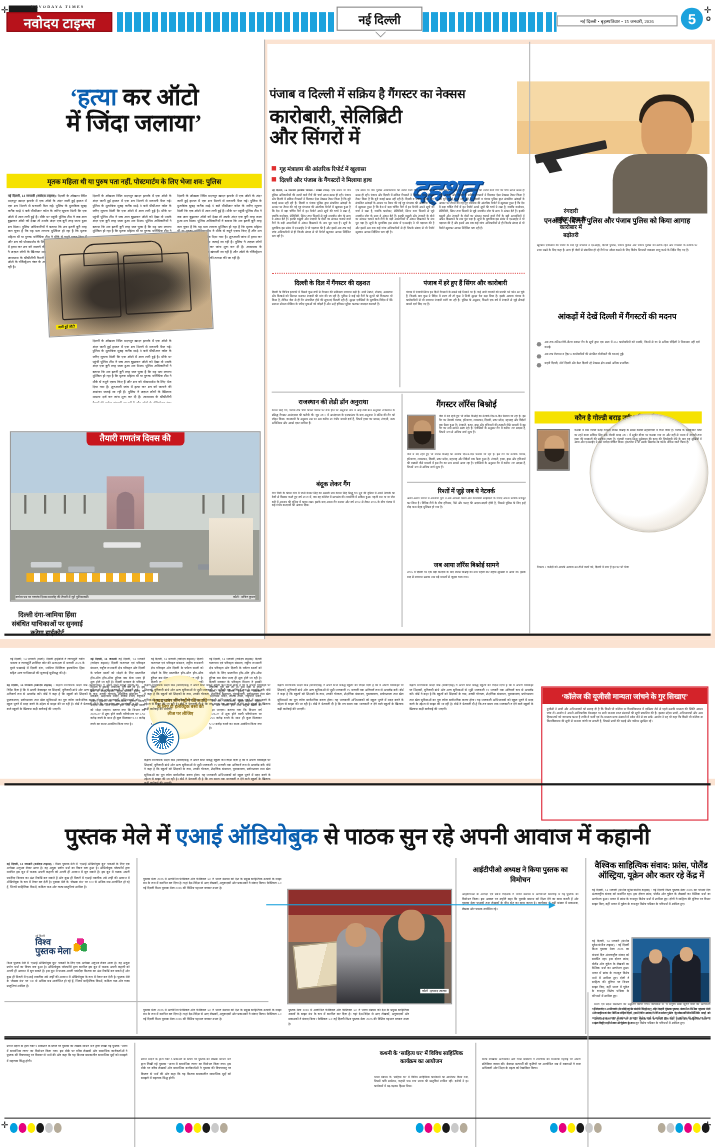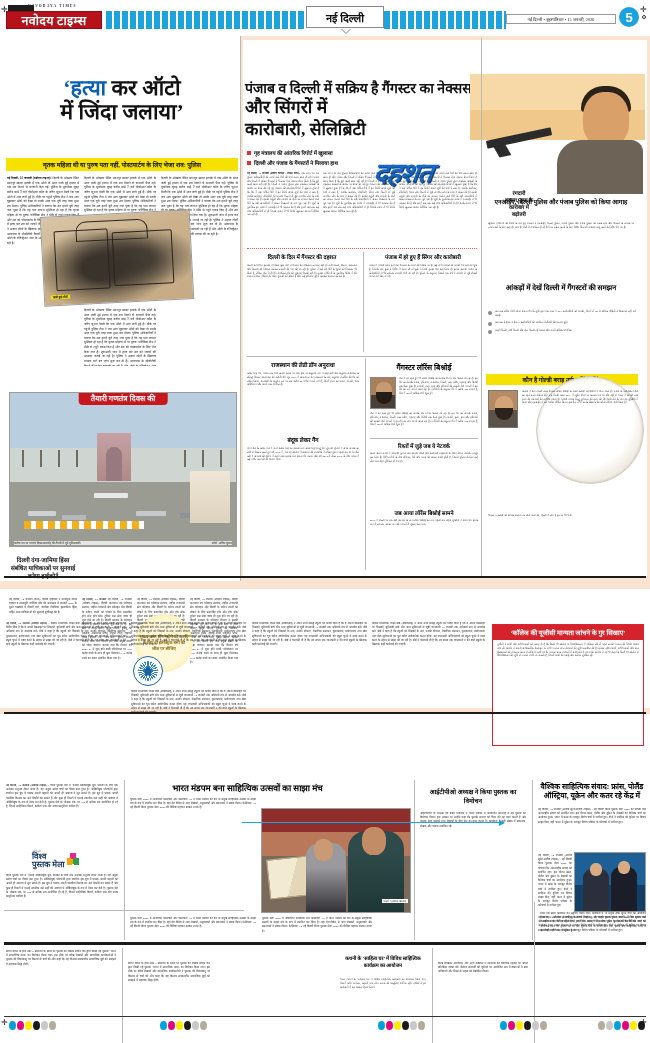--- a/index.html
+++ b/index.html
@@ -159,21 +159,21 @@
   }
   #photo-indiagate .photocap {
     position:absolute; left: 4px; bottom: 1px; right: 4px;
     font-size: 2.9px; color:#222; display:flex; justify-content:space-between;
     background: rgba(255,255,255,.75);
   }
   #center-head {
     position:absolute; left: 245px; top: 44px; width: 236px;
   }
   #center-head .kicker {
-    font-size: 14px; font-weight: bold; color:#111; white-space:nowrap; line-height: 1.25;
+    font-size: 11px; font-weight: bold; color:#111; white-space:nowrap; line-height: 1.25;
   }
   #center-head .big {
     font-size: 17.5px; font-weight: bold; color:#111; line-height:1.12; white-space:nowrap;
   }
   #dahshat {
     position:absolute; left: 374px; top: 117px;
     font-size: 27px; font-weight: bold; color: #1668c4;
     font-style: italic; letter-spacing: -1px;
     text-shadow: 1px 1px 0 #0a3f7d;
     transform: skewX(-8deg);
@@ -500,22 +500,22 @@
     <div class="txt-blur sm" style="position:absolute; left:190px; top:562px; width:48px; height:102px; overflow:hidden;">
       <span>नई दिल्ली, 14 जनवरी (नवोदय टाइम्स): दिल्ली यातायात एवं परिवहन संस्थान, राष्ट्रीय राजधानी क्षेत्र परिवहन और दिल्ली के पर्यटन स्थलों को जोड़ने के लिए प्रस्तावित हॉप-ऑन हॉप-ऑफ टूरिस्ट बस सेवा जल्द ही शुरू होने जा रही है। दिल्ली सरकार के परिवहन विभाग ने इसकी तैयारियां पूरी कर ली हैं। इस सेवा में लाल किला, कुतुब मीनार, हुमायूं का मकबरा, अक्षरधाम मंदिर, लोटस टेंपल, राष्ट्रपति भवन, इंडिया गेट, जंतर-मंतर, पुराना किला, चांदनी चौक और दिल्ली हाट जैसे प्रमुख स्थलों को जोड़ा जाएगा। बताया गया कि विभाग वर्ष 2026-27 में शुरू होने वाली परियोजना पर 3.59 करोड़ रुपये के साथ ही कुल मिलाकर 5.12 करोड़ रुपये का बजट आवंटित किया गया है।</span>
     </div>
 
     <div style="position:absolute; left:135px; top:578px; width:58px; height:58px; border-radius:50%; background:radial-gradient(circle,#fff8d8 0 55%, #fdf0b4 72%, rgba(253,240,180,0) 100%); display:flex; align-items:center; justify-content:center; text-align:center;">
       <span style="font-size:4.2px; font-weight:bold; color:#8a6b16; line-height:1.45; padding:0 4px;">सुखद खबर तीन महीने की अवधि के लिए दी इलेक्ट्रिक बसों की लीज पर लीजिए</span>
     </div>
 
     <div id="center-head">
       <div class="kicker">पंजाब व दिल्ली में सक्रिय है गैंगस्टर का नेक्सस</div>
+      <div class="big" style="margin-top:3px;">कारोबारी, सेलिब्रिटी</div>
       <div class="big">और सिंगरों में</div>
-      <div class="big" style="margin-top:3px;">कारोबारी, सेलिब्रिटी</div>
     </div>
     <div id="dahshat">दहशत</div>
 
     <div id="gangster-art">
       <div class="g-hair"></div>
       <div class="g-head"></div>
       <div class="g-body"></div>
       <div class="g-gun"></div>
     </div>
     <div id="art-cap">
@@ -576,21 +576,21 @@
     <div style="position:absolute; left:370px; top:406px; width:108px; text-align:center; font-size:5.6px; font-weight:bold;">रिश्तों में जुड़े जब ये नेटवर्क</div>
     <div class="txt-blur xs" style="position:absolute; left:370px; top:416px; width:108px; height:54px; overflow:hidden;">अलग-अलग राज्यों में अपराधी गुटों ने अब आपसी रिश्तों और कारोबारी साझेदारी के जरिए अपना नेटवर्क मजबूत कर लिया है। विभिन्न गैंगों के बीच हथियार, पैसे और पनाह की अदला-बदली होती है, जिससे पुलिस के लिए इन्हें तोड़ पाना बेहद मुश्किल हो गया है।</div>
     <div style="position:absolute; left:370px; top:473px; width:108px; text-align:center; font-size:5.6px; font-weight:bold;">जब आया लॉरेंस बिश्नोई सामने</div>
     <div class="txt-blur xs" style="position:absolute; left:370px; top:483px; width:108px; height:50px; overflow:hidden;">2016 में दिल्ली पर एक बड़ी वारदात के बाद लॉरेंस बिश्नोई का नाम पहली बार राष्ट्रीय सुर्खियों में आया था। इसके बाद से लगातार उसका नाम बड़े मामलों से जुड़ता चला गया।</div>
 
     <div class="rule-v" style="left:481px; top:2px; height:538px;"></div>
 
     <div style="position:absolute; left:486px; top:162px; width:150px; text-align:center; font-size:6.4px; font-weight:bold; line-height:1.3;">एनआईए, दिल्ली पुलिस और पंजाब पुलिस को किया आगाह</div>
     <div class="txt-blur xs" style="position:absolute; left:488px; top:186px; width:146px; height:58px; overflow:hidden;">खुफिया एजेंसियों की रिपोर्ट के बाद गृह मंत्रालय ने एनआईए, दिल्ली पुलिस, पंजाब पुलिस और पंजाब पुलिस को सतर्क रहने और गैंगस्टरों के नेटवर्क पर नजर रखने के लिए कहा है। साथ ही जेलों से संचालित हो रहे गैंगों पर नकेल कसने के लिए विशेष निगरानी व्यवस्था लागू करने के निर्देश दिए गए हैं।</div>
 
-    <div style="position:absolute; left:486px; top:248px; width:150px; text-align:center; font-size:7.2px; font-weight:bold; line-height:1.3;">आंकड़ों में देखें दिल्ली में गैंगस्टरों की समझन</div>
+    <div style="position:absolute; left:486px; top:248px; width:150px; text-align:center; font-size:7.2px; font-weight:bold; line-height:1.3;">आंकड़ों में देखें दिल्ली में गैंगस्टरों की मदनप</div>
 
     <div style="position:absolute; left:488px; top:274px; width:148px;">
       <div style="display:flex; gap:3px; margin-bottom:3px;">
         <span style="width:4px;height:4px;border-radius:50%;background:#888;flex:0 0 auto;margin-top:1px;"></span>
         <span class="txt-blur xs" style="flex:1;">अब तक लॉरेंस-गोगी-नीरज बवाना गैंग के सूत्रों द्वारा एक साल में 261 कारोबारियों को धमकी, जिनमें से 90 से अधिक पीड़ितों ने शिकायत नहीं दर्ज कराई।</span>
       </div>
       <div style="display:flex; gap:3px; margin-bottom:3px;">
         <span style="width:4px;height:4px;border-radius:50%;background:#888;flex:0 0 auto;margin-top:1px;"></span>
         <span class="txt-blur xs" style="flex:1;">अब तक तेजधार व हैदर 8 कारोबारियों की संगठित गोलीबारी की घटनाएं हुईं।</span>
       </div>
@@ -624,38 +624,40 @@
     <div class="txt-blur sm" style="position:absolute; left:252px; top:586px; width:115px; height:124px; overflow:hidden;">केंद्रीय माध्यमिक शिक्षा बोर्ड (सीबीएसई) ने अपने सभी संबद्ध स्कूलों को निर्देश दिया है कि वे अपनी वेबसाइट पर शिक्षकों, बुनियादी ढांचे और अन्य सुविधाओं से जुड़ी जानकारी 15 जनवरी तक अनिवार्य रूप से अपलोड करें। बोर्ड ने कहा है कि स्कूलों को शिक्षकों के नाम, उनकी योग्यता, शैक्षणिक संसाधन, पुस्तकालय, प्रयोगशाला तथा खेल सुविधाओं का पूरा ब्यौरा सार्वजनिक करना होगा। यह जानकारी अभिभावकों को स्कूल चुनने में मदद करने के उद्देश्य से साझा की जा रही है। बोर्ड ने चेतावनी दी है कि तय समय तक जानकारी न देने वाले स्कूलों के खिलाफ कड़ी कार्रवाई की जाएगी।</div>
     <div class="txt-blur sm" style="position:absolute; left:372px; top:586px; width:113px; height:124px; overflow:hidden;">केंद्रीय माध्यमिक शिक्षा बोर्ड (सीबीएसई) ने अपने सभी संबद्ध स्कूलों को निर्देश दिया है कि वे अपनी वेबसाइट पर शिक्षकों, बुनियादी ढांचे और अन्य सुविधाओं से जुड़ी जानकारी 15 जनवरी तक अनिवार्य रूप से अपलोड करें। बोर्ड ने कहा है कि स्कूलों को शिक्षकों के नाम, उनकी योग्यता, शैक्षणिक संसाधन, पुस्तकालय, प्रयोगशाला तथा खेल सुविधाओं का पूरा ब्यौरा सार्वजनिक करना होगा। यह जानकारी अभिभावकों को स्कूल चुनने में मदद करने के उद्देश्य से साझा की जा रही है। बोर्ड ने चेतावनी दी है कि तय समय तक जानकारी न देने वाले स्कूलों के खिलाफ कड़ी कार्रवाई की जाएगी।</div>
 
     <div id="ugc-box">
       <div class="hdr">‘कॉलेज की यूजीसी मान्यता जांचने के गुर सिखाए’</div>
       <div class="txt-blur xs" style="padding:3px 4px; height:100px; overflow:hidden;">यूजीसी ने छात्रों और अभिभावकों को सलाह दी है कि किसी भी कॉलेज या विश्वविद्यालय में दाखिला लेने से पहले उसकी मान्यता की स्थिति अवश्य जांच लें। आयोग ने अपनी आधिकारिक वेबसाइट पर सभी मान्यता प्राप्त संस्थानों की सूची प्रकाशित की है। इसका उद्देश्य छात्रों, अभिभावकों और अन्य हितधारकों को जागरूक करना है ताकि वे फर्जी एवं गैर-मान्यता प्राप्त संस्थानों में प्रवेश लेने से बच सकें। आयोग ने यह भी कहा कि किसी भी कॉलेज या विश्वविद्यालय की सूची से मान्यता जांची जा सकती है, जिससे छात्रों की पढ़ाई और करियर सुरक्षित रहे।</div>
     </div>
 
     <div class="rule-h" style="left:4px; top:676px; width:642px; height:2px; background:#1b1b1b;"></div>
 
+    <div id="bookfair-head">
+      <span>पुस्तक मेले में </span><span class="blue">एआई ऑडियोबुक</span><span> से पाठक सुन रहे अपनी आवाज में कहानी</span>
+    </div>
 
     <div class="txt-blur sm" style="position:absolute; left:6px; top:748px; width:112px; height:62px; overflow:hidden;">
       <b>नई दिल्ली, 14 जनवरी (नवोदय टाइम्स) :</b>
       <span>विश्व पुस्तक मेले में ‘एआई ऑडियोबुक बूथ’ पाठकों के लिए एक अनोखा अनुभव लेकर आया है। यह अनूठा प्रयोग चर्चा का विषय बना हुआ है। ऑडियोबुक प्लेटफॉर्म द्वारा स्थापित इस बूथ में पाठक अपनी कहानी को अपनी ही आवाज में सुन सकते हैं। इस बूथ में पाठक अपनी पसंदीदा किताब का अंश रिकॉर्ड कर सकते हैं और कुछ ही मिनटों में एआई तकनीक उसे उन्हीं की आवाज में ऑडियोबुक के रूप में तैयार कर देती है। पुस्तक मेले के ‘लेखक मंच’ पर 100 से अधिक सत्र आयोजित हो रहे हैं, जिनमें साहित्यिक विमर्श, कविता पाठ और नाट्य प्रस्तुतियां शामिल हैं।</span>
     </div>
     <div id="wbf-logo">
       <div style="display:flex; flex-direction:column;">
         <span class="wbf-kicker">नई दिल्ली</span>
         <span class="wbf-text">विश्व</span>
         <span class="wbf-text">पुस्तक मेला</span>
       </div>
       <span class="wbf-mark"></span>
     </div>
     <div class="txt-blur sm" style="position:absolute; left:6px; top:838px; width:112px; height:62px; overflow:hidden;">विश्व पुस्तक मेले में ‘एआई ऑडियोबुक बूथ’ पाठकों के लिए एक अनोखा अनुभव लेकर आया है। यह अनूठा प्रयोग चर्चा का विषय बना हुआ है। ऑडियोबुक प्लेटफॉर्म द्वारा स्थापित इस बूथ में पाठक अपनी कहानी को अपनी ही आवाज में सुन सकते हैं। इस बूथ में पाठक अपनी पसंदीदा किताब का अंश रिकॉर्ड कर सकते हैं और कुछ ही मिनटों में एआई तकनीक उसे उन्हीं की आवाज में ऑडियोबुक के रूप में तैयार कर देती है। पुस्तक मेले के ‘लेखक मंच’ पर 100 से अधिक सत्र आयोजित हो रहे हैं, जिनमें साहित्यिक विमर्श, कविता पाठ और नाट्य प्रस्तुतियां शामिल हैं।</div>
 
     <div class="rule-v" style="left:124px; top:744px; height:160px;"></div>
 
-    <div style="position:absolute; left:130px; top:746px; width:235px; text-align:center; font-size:8.6px; font-weight:bold;">भारत मंडपम बना साहित्यिक उत्सवों का साझा मंच</div>
     <div class="txt-blur sm" style="position:absolute; left:130px; top:762px; width:126px; height:138px; overflow:hidden;">पुस्तक मेला 2026 में आयोजित फेस्टिवल और फेस्टिवल 3.0 ने भारत मंडपम को देश के प्रमुख साहित्यिक उत्सवों के साझा मंच के रूप में स्थापित कर दिया है। यहां देश-विदेश से आए लेखकों, अनुवादकों और प्रकाशकों ने संवाद किया। फेस्टिवल 3.0 नई दिल्ली विश्व पुस्तक मेला 2026 की विशिष्ट पहचान बनकर उभरा है।</div>
 
     <div class="photo" id="photo-bookfair">
       <div class="book"></div>
       <div class="person-b"></div>
       <div class="face-b"></div>
       <div class="person-a"></div>
       <div class="face-a"></div>
       <div class="cap">फोटो : इरशाद आलम</div>
     </div>

